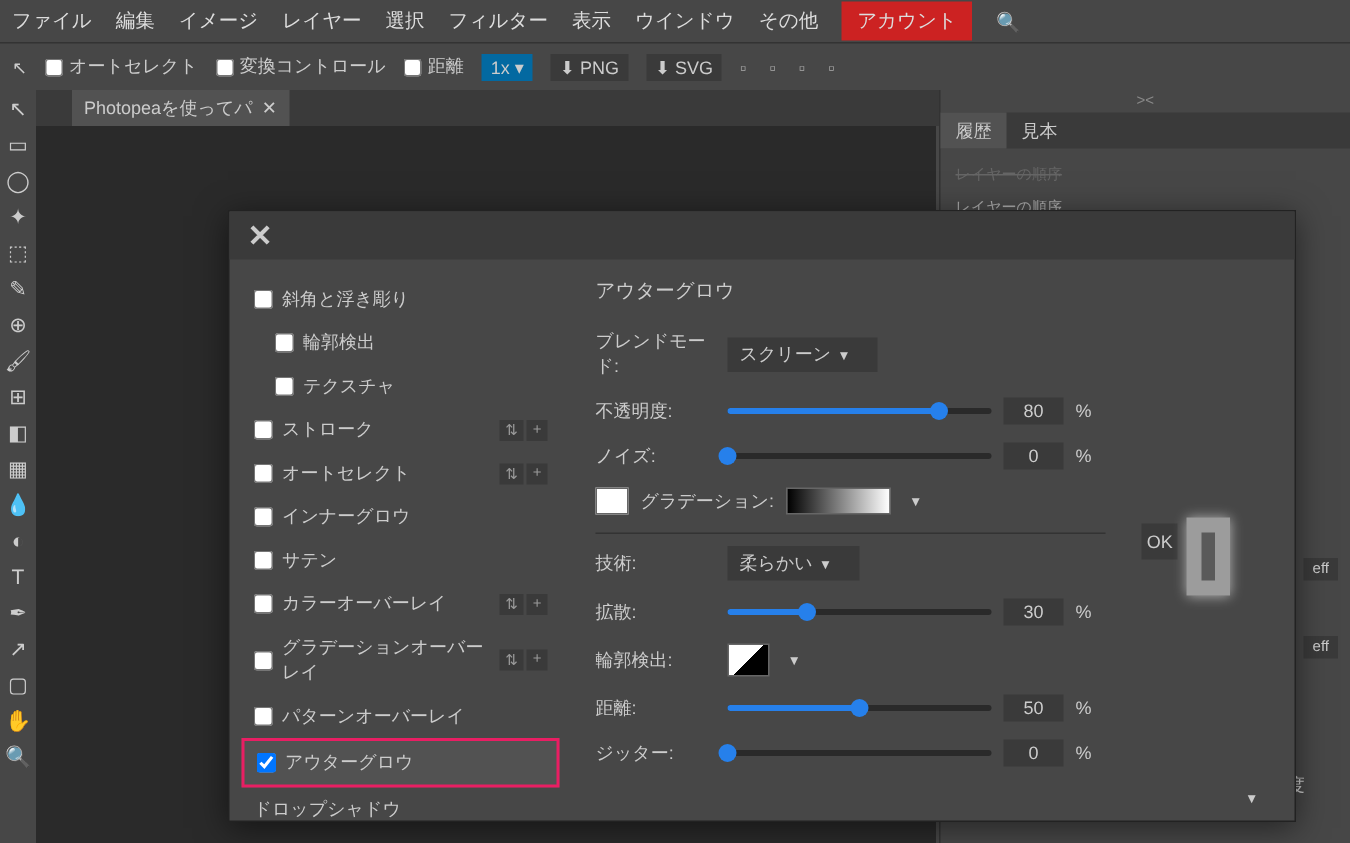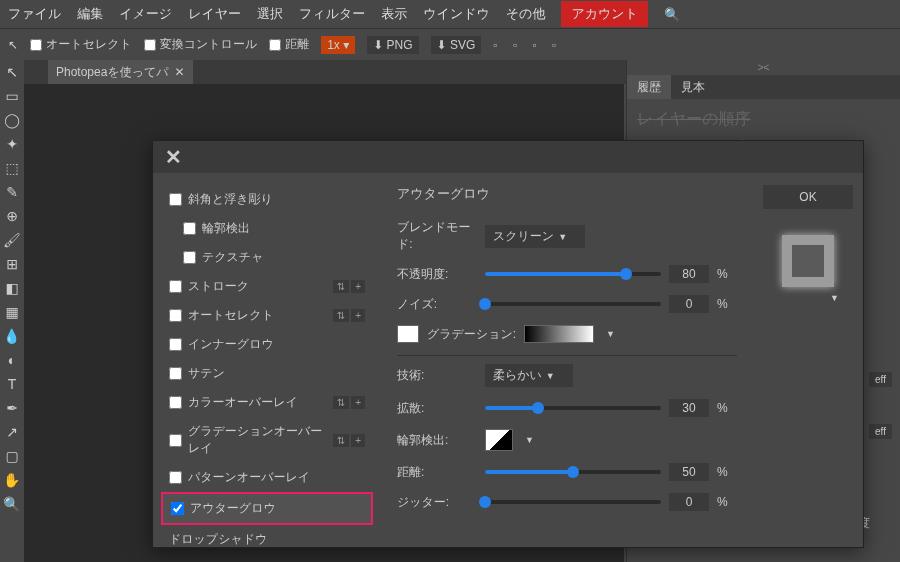--- a/index.html
+++ b/index.html
@@ -17,21 +17,21 @@
 .left-tools{position:absolute;left:0;top:60px;width:24px;background:#474747;height:502px;display:flex;flex-direction:column;}
 .tool-icon{width:24px;height:24px;display:flex;align-items:center;justify-content:center;color:#ccc;cursor:pointer;font-size:14px;}
 .canvas-area{position:absolute;left:24px;top:84px;width:600px;height:478px;background:#2a2a2a;}
 .ruler-h{position:absolute;left:24px;top:84px;width:600px;height:18px;background:#474747;border-bottom:1px solid #222;}
 .ruler-v{position:absolute;left:24px;top:102px;width:18px;height:460px;background:#474747;border-right:1px solid #222;}
 .ruler-tick{position:absolute;font-size:8px;color:#aaa;}
 .right-panel{position:absolute;right:0;top:60px;width:274px;height:502px;background:#474747;border-left:1px solid #333;}
 .panel-tabs{display:flex;background:#3a3a3a;height:24px;}
 .panel-tab{padding:4px 10px;font-size:12px;cursor:pointer;}
 .panel-tab.active{background:#525252;}
-.panel-content{padding:6px 10px;font-size:16px;color:#aaa;}
+.panel-content{padding:6px 10px;font-size:10px;color:#aaa;}
 .panel-row{padding:4px 0;}
 .dialog{position:absolute;left:152px;top:140px;width:712px;height:408px;background:#474747;border:1px solid #222;box-shadow:0 4px 20px rgba(0,0,0,0.5);}
 .dialog-header{background:#3a3a3a;height:32px;display:flex;align-items:center;justify-content:space-between;padding:0 12px;}
 .dialog-title{font-size:14px;color:#fff;font-weight:bold;}
 .dialog-close{font-size:20px;color:#ccc;cursor:pointer;font-weight:bold;}
 .dialog-body{display:flex;height:376px;}
 .style-list{width:228px;padding:12px 8px;}
 .style-header{padding:6px 8px;color:#ccc;font-size:13px;}
 .style-item{display:flex;align-items:center;padding:6px 8px;gap:6px;position:relative;}
 .style-item input[type=checkbox]{width:13px;height:13px;}
@@ -46,21 +46,21 @@
 .prop-select{background:#3a3a3a;color:#ccc;border:none;padding:3px 18px 3px 8px;font-size:12px;position:relative;}
 .slider-wrap{flex:1;display:flex;align-items:center;gap:8px;}
 .slider{flex:1;height:4px;background:#2a2a2a;position:relative;border-radius:2px;}
 .slider-fill{height:100%;background:#2680eb;border-radius:2px;}
 .slider-thumb{position:absolute;width:12px;height:12px;background:#2680eb;border-radius:50%;top:-4px;transform:translateX(-50%);}
 .value-box{background:#3a3a3a;width:40px;padding:2px 4px;text-align:center;color:#ccc;}
 .unit{width:20px;color:#ccc;}
 .color-swatch{width:22px;height:18px;background:#fff;border:1px solid #666;}
 .gradient-swatch{width:70px;height:18px;background:linear-gradient(to right,#000,#fff);border:1px solid #666;}
 .contour-swatch{width:28px;height:22px;background:linear-gradient(135deg,#fff 50%,#000 50%);border:1px solid #666;}
-.dialog-right{width:110px;padding:12px 8px;display:flex;flex-direction:column;gap:6px;align-items:center;}
+.dialog-right{width:110px;padding:12px 8px;display:flex;flex-direction:row;gap:6px;align-items:center;}
 .dialog-btn{background:#3a3a3a;color:#ccc;padding:5px 0;width:90px;text-align:center;cursor:pointer;font-size:12px;}
 .preview-box{width:52px;height:52px;background:#5a5a5a;border:10px solid rgba(255,255,255,0.4);margin-top:20px;position:relative;box-shadow:0 0 8px rgba(255,255,255,0.6);}
 .dropdown-arrow{font-size:9px;margin-left:4px;}
 .indent{padding-left:22px;}
 .eff-badge{position:absolute;right:8px;background:#3a3a3a;padding:2px 6px;font-size:10px;}
 .divider{height:1px;background:#333;margin:8px 0;}
 </style>
 </head>
 <body>
 
@@ -85,21 +85,21 @@
       <span>オートセレクト</span>
     </div>
   <div class="toolbar-check">
       <input type="checkbox" style="">
       <span>変換コントロール</span>
     </div>
   <div class="toolbar-check">
       <input type="checkbox" style="">
       <span>距離</span>
     </div>
-  <span style="background:#c2410c;padding:2px 6px"><span>1x</span> ▾</span>
+  <span style="background:#0369a1;padding:2px 6px"><span>1x</span> ▾</span>
   <span style="background:#3a3a3a;padding:2px 6px">⬇ <span>PNG</span></span>
   <span style="background:#3a3a3a;padding:2px 6px">⬇ <span>SVG</span></span>
   <span style="letter-spacing:6px;color:#aaa">▫ ▫ ▫ ▫</span>
 </div>
 
 <div class="tabs">
   <div class="tab">
     <span>Photopeaを使ってパ</span>
     <span class="close">✕</span>
   </div>

